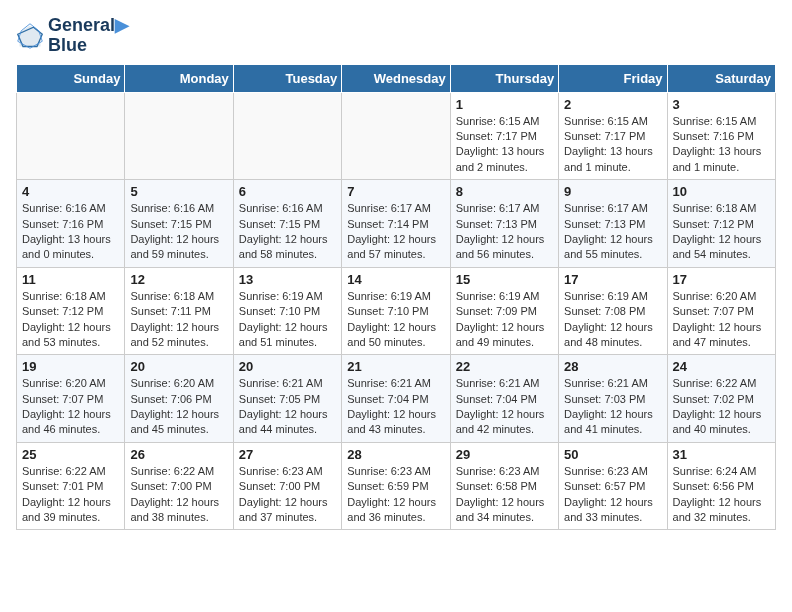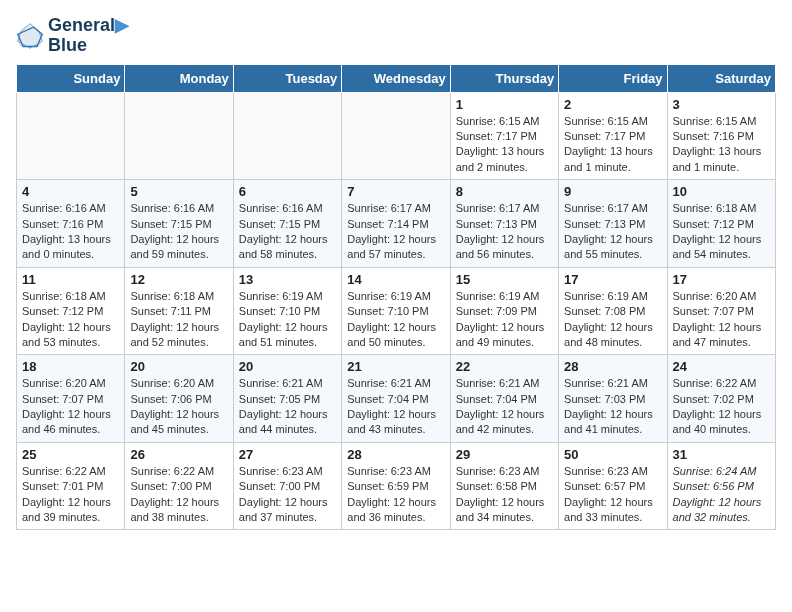--- a/index.html
+++ b/index.html
@@ -246,21 +246,21 @@
         <td>
           <span class="day-num">17</span>
           <div class="day-info" style="white-space: pre-line;">Sunrise: 6:20 AM
 Sunset: 7:07 PM
 Daylight: 12 hours
 and 47 minutes.</div>
         </td>
       </tr>
       <tr>
         <td>
-          <span class="day-num">18</span>
+          <span class="day-num">19</span>
           <div class="day-info" style="white-space: pre-line;">Sunrise: 6:20 AM
 Sunset: 7:07 PM
 Daylight: 12 hours
 and 46 minutes.</div>
         </td>
         <td>
           <span class="day-num">20</span>
           <div class="day-info" style="white-space: pre-line;">Sunrise: 6:20 AM
 Sunset: 7:06 PM
 Daylight: 12 hours
@@ -340,20 +340,20 @@
         </td>
         <td>
           <span class="day-num">50</span>
           <div class="day-info" style="white-space: pre-line;">Sunrise: 6:23 AM
 Sunset: 6:57 PM
 Daylight: 12 hours
 and 33 minutes.</div>
         </td>
         <td>
           <span class="day-num">31</span>
-          <div class="day-info" style="white-space: pre-line; font-style: italic;">Sunrise: 6:24 AM
+          <div class="day-info" style="white-space: pre-line;">Sunrise: 6:24 AM
 Sunset: 6:56 PM
 Daylight: 12 hours
 and 32 minutes.</div>
         </td>
       </tr>
     </tbody>
 </table>
 
 </body></html>

